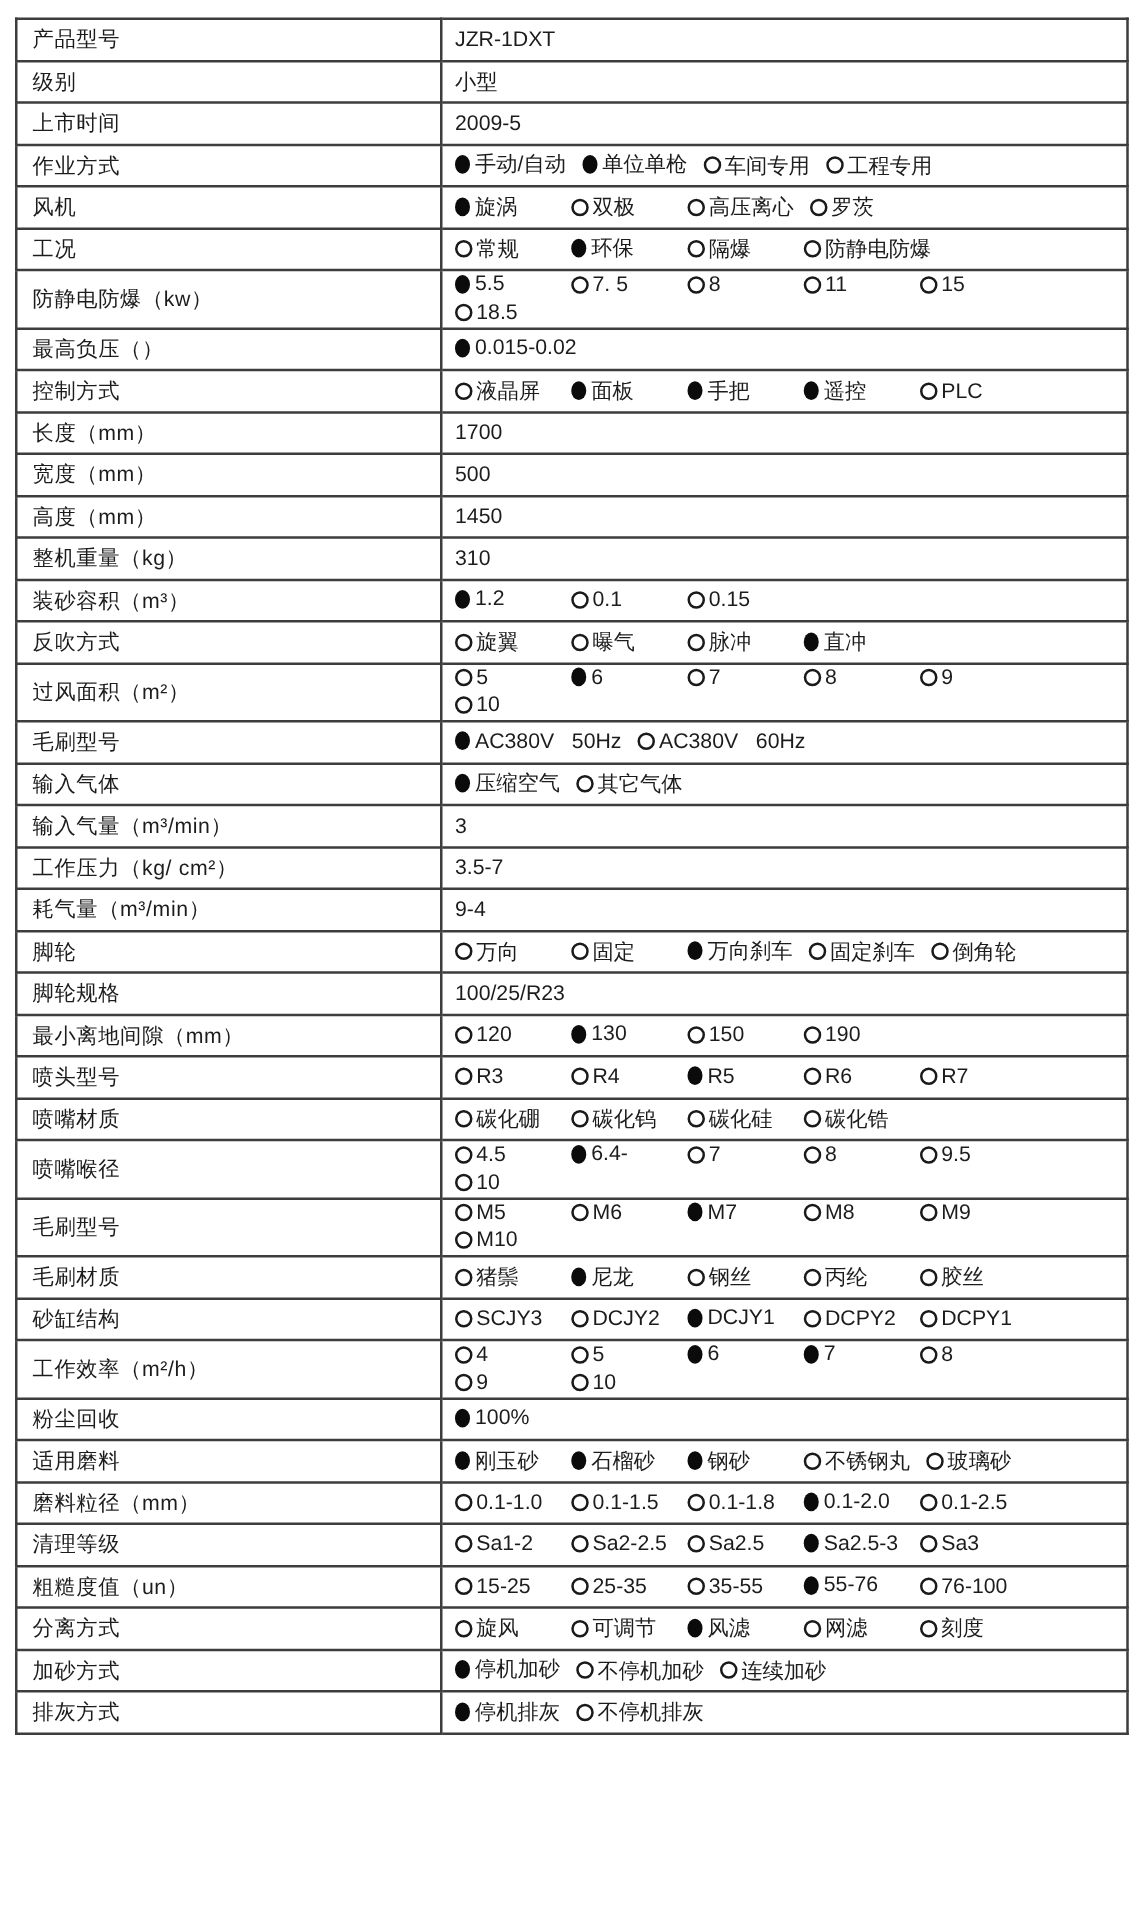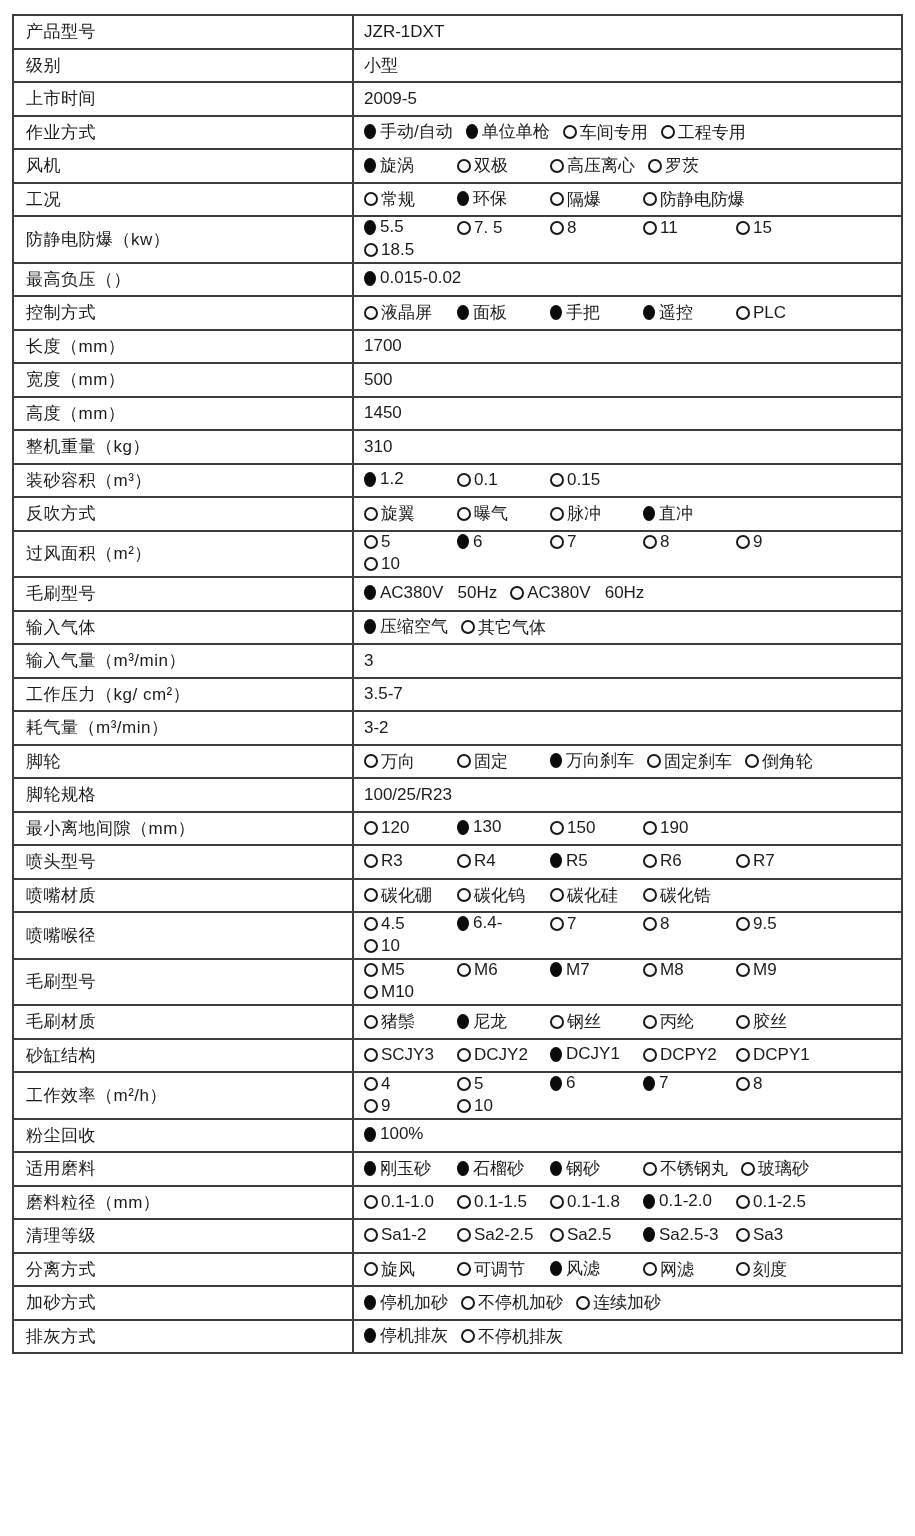--- a/index.html
+++ b/index.html
@@ -142,21 +142,21 @@
       <tr>
         <td class="label-cell">输入气量（m³/min）</td>
         <td class="value-cell">3</td>
       </tr>
       <tr>
         <td class="label-cell">工作压力（kg/ cm²）</td>
         <td class="value-cell">3.5-7</td>
       </tr>
       <tr>
         <td class="label-cell">耗气量（m³/min）</td>
-        <td class="value-cell">3-2</td>
+        <td class="value-cell">9-4</td>
       </tr>
       <tr>
         <td class="label-cell">脚轮</td>
         <td class="value-cell"><span class="opt"><span class="radio"></span><span>万向</span></span><span class="opt"><span class="radio"></span><span>固定</span></span><span class="opt"><span class="radio filled"></span><span>万向刹车</span></span><span class="opt"><span class="radio"></span><span>固定刹车</span></span><span class="opt"><span class="radio"></span><span>倒角轮</span></span></td>
       </tr>
       <tr>
         <td class="label-cell">脚轮规格</td>
         <td class="value-cell">100/25/R23</td>
       </tr>
       <tr>
@@ -199,20 +199,24 @@
         <td class="label-cell">适用磨料</td>
         <td class="value-cell"><span class="opt"><span class="radio filled"></span><span>刚玉砂</span></span><span class="opt"><span class="radio filled"></span><span>石榴砂</span></span><span class="opt"><span class="radio filled"></span><span>钢砂</span></span><span class="opt"><span class="radio"></span><span>不锈钢丸</span></span><span class="opt"><span class="radio"></span><span>玻璃砂</span></span></td>
       </tr>
       <tr>
         <td class="label-cell">磨料粒径（mm）</td>
         <td class="value-cell"><span class="opt"><span class="radio"></span><span>0.1-1.0</span></span><span class="opt"><span class="radio"></span><span>0.1-1.5</span></span><span class="opt"><span class="radio"></span><span>0.1-1.8</span></span><span class="opt"><span class="radio filled"></span><span>0.1-2.0</span></span><span class="opt"><span class="radio"></span><span>0.1-2.5</span></span></td>
       </tr>
       <tr>
         <td class="label-cell">清理等级</td>
         <td class="value-cell"><span class="opt"><span class="radio"></span><span>Sa1-2</span></span><span class="opt"><span class="radio"></span><span>Sa2-2.5</span></span><span class="opt"><span class="radio"></span><span>Sa2.5</span></span><span class="opt"><span class="radio filled"></span><span>Sa2.5-3</span></span><span class="opt"><span class="radio"></span><span>Sa3</span></span></td>
+      </tr>
+      <tr>
+        <td class="label-cell">粗糙度值（un）</td>
+        <td class="value-cell"><span class="opt"><span class="radio"></span><span>15-25</span></span><span class="opt"><span class="radio"></span><span>25-35</span></span><span class="opt"><span class="radio"></span><span>35-55</span></span><span class="opt"><span class="radio filled"></span><span>55-76</span></span><span class="opt"><span class="radio"></span><span>76-100</span></span></td>
       </tr>
       <tr>
         <td class="label-cell">分离方式</td>
         <td class="value-cell"><span class="opt"><span class="radio"></span><span>旋风</span></span><span class="opt"><span class="radio"></span><span>可调节</span></span><span class="opt"><span class="radio filled"></span><span>风滤</span></span><span class="opt"><span class="radio"></span><span>网滤</span></span><span class="opt"><span class="radio"></span><span>刻度</span></span></td>
       </tr>
       <tr>
         <td class="label-cell">加砂方式</td>
         <td class="value-cell"><span class="opt"><span class="radio filled"></span><span>停机加砂</span></span><span class="opt"><span class="radio"></span><span>不停机加砂</span></span><span class="opt"><span class="radio"></span><span>连续加砂</span></span></td>
       </tr>
       <tr>

